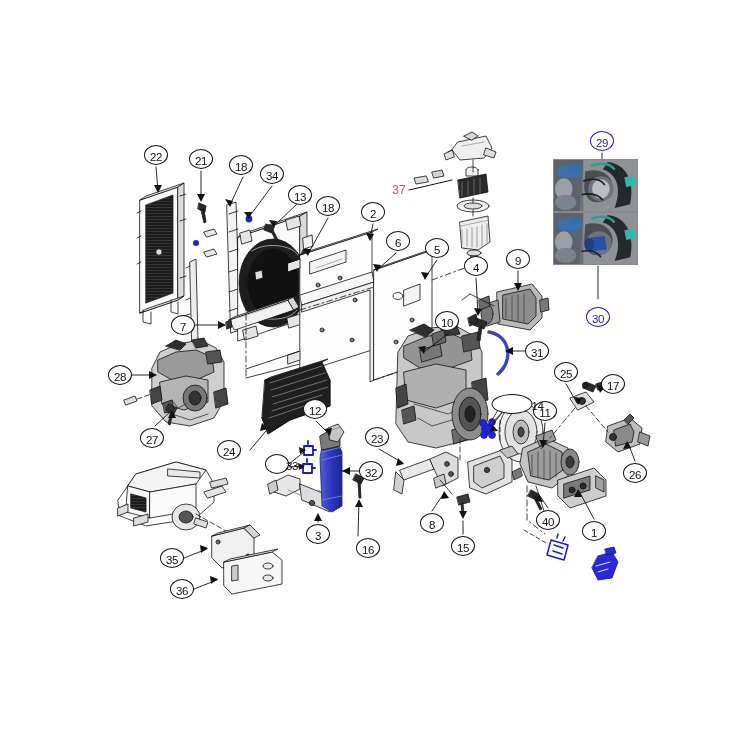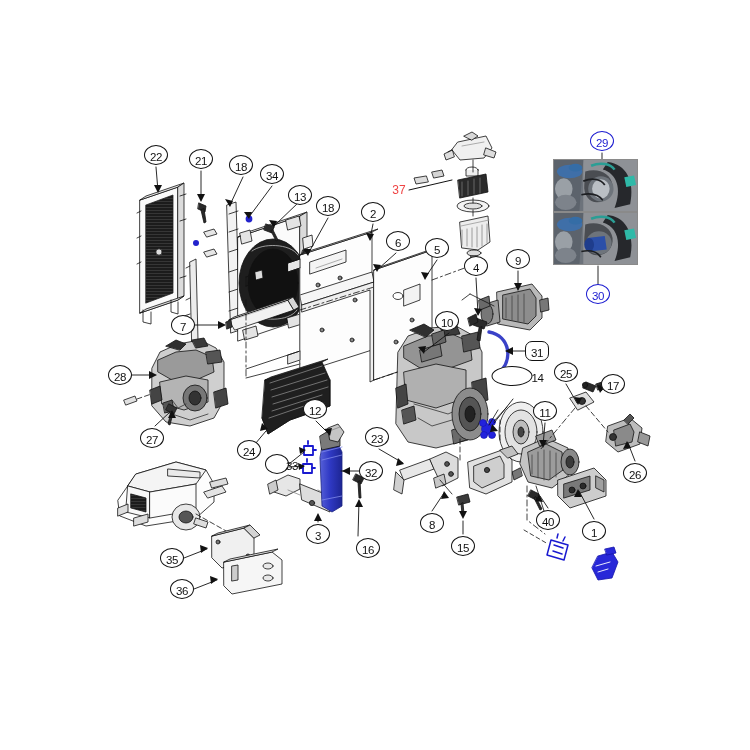--- a/index.html
+++ b/index.html
@@ -536,38 +536,38 @@
       <div class="callout" style="left: 476px; top: 266px;">4</div>
       <div class="callout" style="left: 437px; top: 248px;">5</div>
       <div class="callout" style="left: 398px; top: 241px;">6</div>
       <div class="callout" style="left: 183px; top: 325px;">7</div>
       <div class="callout" style="left: 432px; top: 523px;">8</div>
       <div class="callout" style="left: 518px; top: 259px;">9</div>
       <div class="callout" style="left: 447px; top: 321px;">10</div>
       <div class="callout" style="left: 545px; top: 411px;">11</div>
       <div class="callout" style="left: 315px; top: 409px;">12</div>
       <div class="callout" style="left: 300px; top: 195px;">13</div>
-      <div class="callout" style="left: 512px; top: 376px; padding-left: 39px;">14</div>
+      <div class="callout" style="left: 512px; top: 404px; padding-left: 39px;">14</div>
       <div class="callout" style="left: 463px; top: 546px;">15</div>
       <div class="callout" style="left: 368px; top: 548px;">16</div>
       <div class="callout" style="left: 613px; top: 384px;">17</div>
       <div class="callout" style="left: 328px; top: 206px;">18</div>
       <div class="callout" style="left: 241px; top: 165px;">18</div>
       <div class="callout" style="left: 548px; top: 520px;">40</div>
       <div class="callout" style="left: 201px; top: 159px;">21</div>
       <div class="callout" style="left: 156px; top: 155px;">22</div>
       <div class="callout" style="left: 377px; top: 437px;">23</div>
-      <div class="callout" style="left: 249px; top: 450px;">24</div>
+      <div class="callout" style="left: 229px; top: 450px;">24</div>
       <div class="callout" style="left: 566px; top: 372px;">25</div>
       <div class="callout" style="left: 635px; top: 473px;">26</div>
       <div class="callout" style="left: 152px; top: 438px;">27</div>
       <div class="callout" style="left: 120px; top: 375px;">28</div>
       <div class="callout blue" style="left: 602px; top: 141px;">29</div>
-      <div class="callout blue" style="left: 598px; top: 294px;">30</div>
-      <div class="callout" style="left: 537px; top: 351px; border-radius: 7px;">31</div>
+      <div class="callout blue" style="left: 598px; top: 317px;">30</div>
+      <div class="callout" style="left: 537px; top: 351px;">31</div>
       <div class="callout" style="left: 371px; top: 471px;">32</div>
       <div class="callout" style="left: 277px; top: 464px; padding-left: 20px;">33</div>
       <div class="callout" style="left: 272px; top: 174px;">34</div>
       <div class="callout" style="left: 172px; top: 558px;">35</div>
       <div class="callout" style="left: 182px; top: 589px;">36</div>
     </div>
   <div id="plainlabel-layer">
       <div class="plainlabel" style="left: 399px; top: 190px;">37</div>
     </div>
 

